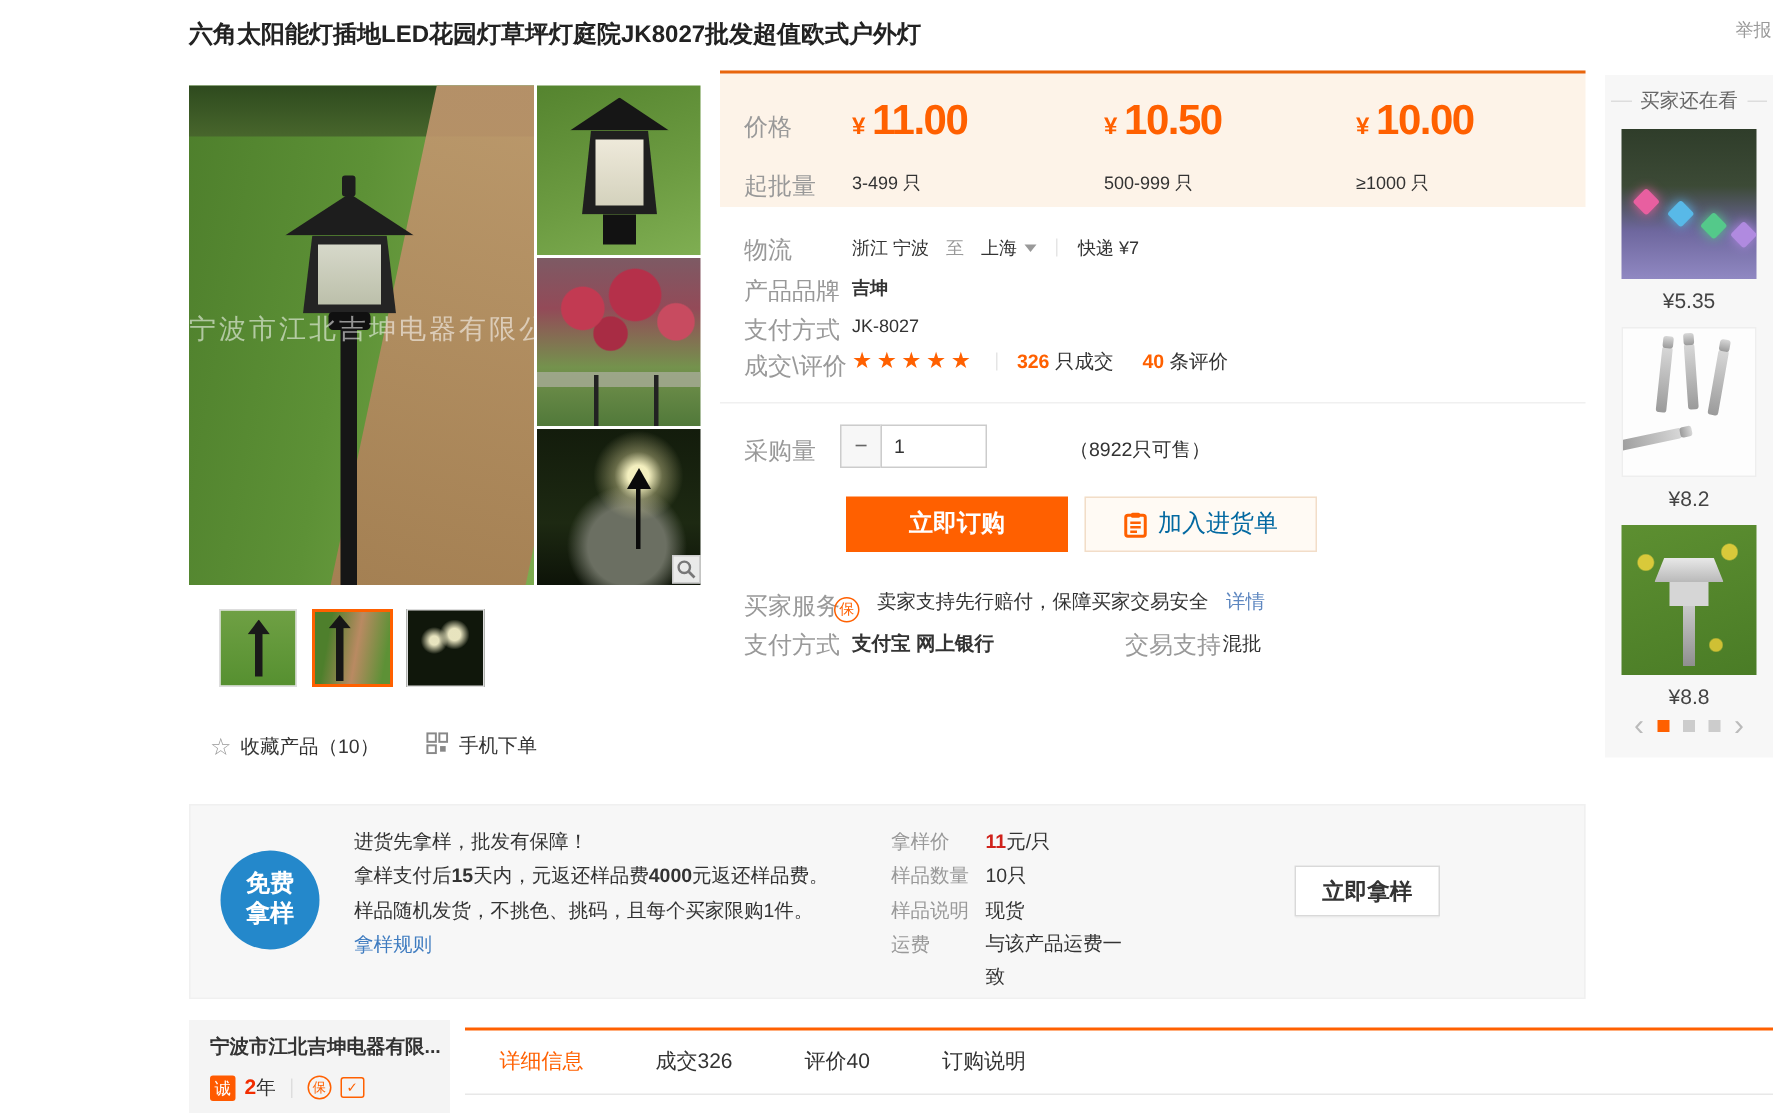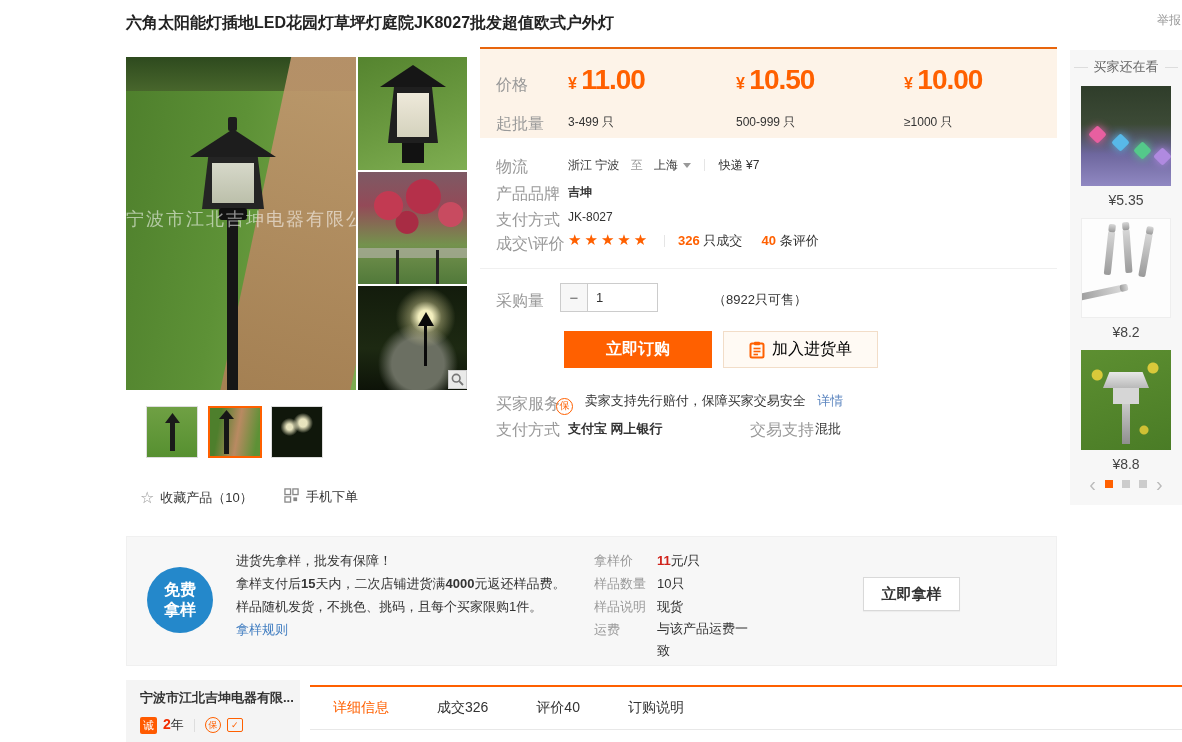--- a/index.html
+++ b/index.html
@@ -89,21 +89,21 @@
 
   .minus-btn { left:560px; top:283px; width:28px; height:29px; background:#f7f7f7; border:1px solid #ccc;
     font-size:15px; color:#666; cursor:pointer; line-height:27px; text-align:center; }
   .qty-input { left:587px; top:283px; width:71px; height:29px; border:1px solid #ccc; font-size:13px;
     padding-left:8px; color:#333; font-family:inherit; }
   .stock-txt { left:697px; top:291px; font-size:13px; color:#333;margin-left:16px; }
 
   .order-btn { left:564px; top:331px; width:148px; height:37px; background:#ff6000; border:none; color:#fff;
     font-size:16px; font-weight:bold; cursor:pointer; font-family:inherit; }
   .cart-btn { left:723px; top:331px; width:155px; height:37px; background:#fffaf4; border:1px solid #f2ddc8;
-    color:#000000; font-size:16px; cursor:pointer; font-family:inherit; display:flex; align-items:center; justify-content:center; gap:7px; }
+    color:#0369a1; font-size:16px; cursor:pointer; font-family:inherit; display:flex; align-items:center; justify-content:center; gap:7px; }
 
   .svc-badge { display:inline-flex; width:17px; height:17px; border:1px solid #ff6000; border-radius:50%;
     color:#ff6000; font-size:10px; align-items:center; justify-content:center; margin-right:8px; vertical-align:-4px; }
   .link-blue { color:#5e87c0; cursor:pointer; }
   .link-blue2 { color:#3f7cc0; cursor:pointer; }
 
   
   .sidebar { left:1070px; top:50px; width:112px; height:455px; background:#f7f7f7; }
   .sb-head { display:flex; align-items:center; gap:6px; color:#666; font-size:13px; padding:8px 4px 0 4px; }
   .sb-head::before,.sb-head::after { content:""; flex:1; height:1px; background:#ddd; }
@@ -323,21 +323,21 @@
     <span class="pg-arrow">›</span>
   </div>
 
   <div class="abs sample-box">
     <div class="free-circle">
       <span>免费</span>
       <span>拿样</span>
     </div>
     <div class="smp-lines">
       <div>进货先拿样，批发有保障！</div>
-      <div><span>拿样支付后</span><b>15</b><span>天内，二次店铺进货满</span><b>4000</b><span>元返还样品费。</span></div>
+      <div><span>拿样支付后</span><b>15</b><span>天内，元返还样品费</span><b>4000</b><span>元返还样品费。</span></div>
       <div>样品随机发货，不挑色、挑码，且每个买家限购1件。</div>
       <div class="link-blue2">拿样规则</div>
     </div>
     <div class="smp-info">
       <div class="irow">
           <span class="ilbl">拿样价</span>
           <span class="ival"><b class="red-b">11</b><span>元/只</span></span>
         </div>
       <div class="irow">
           <span class="ilbl">样品数量</span>

